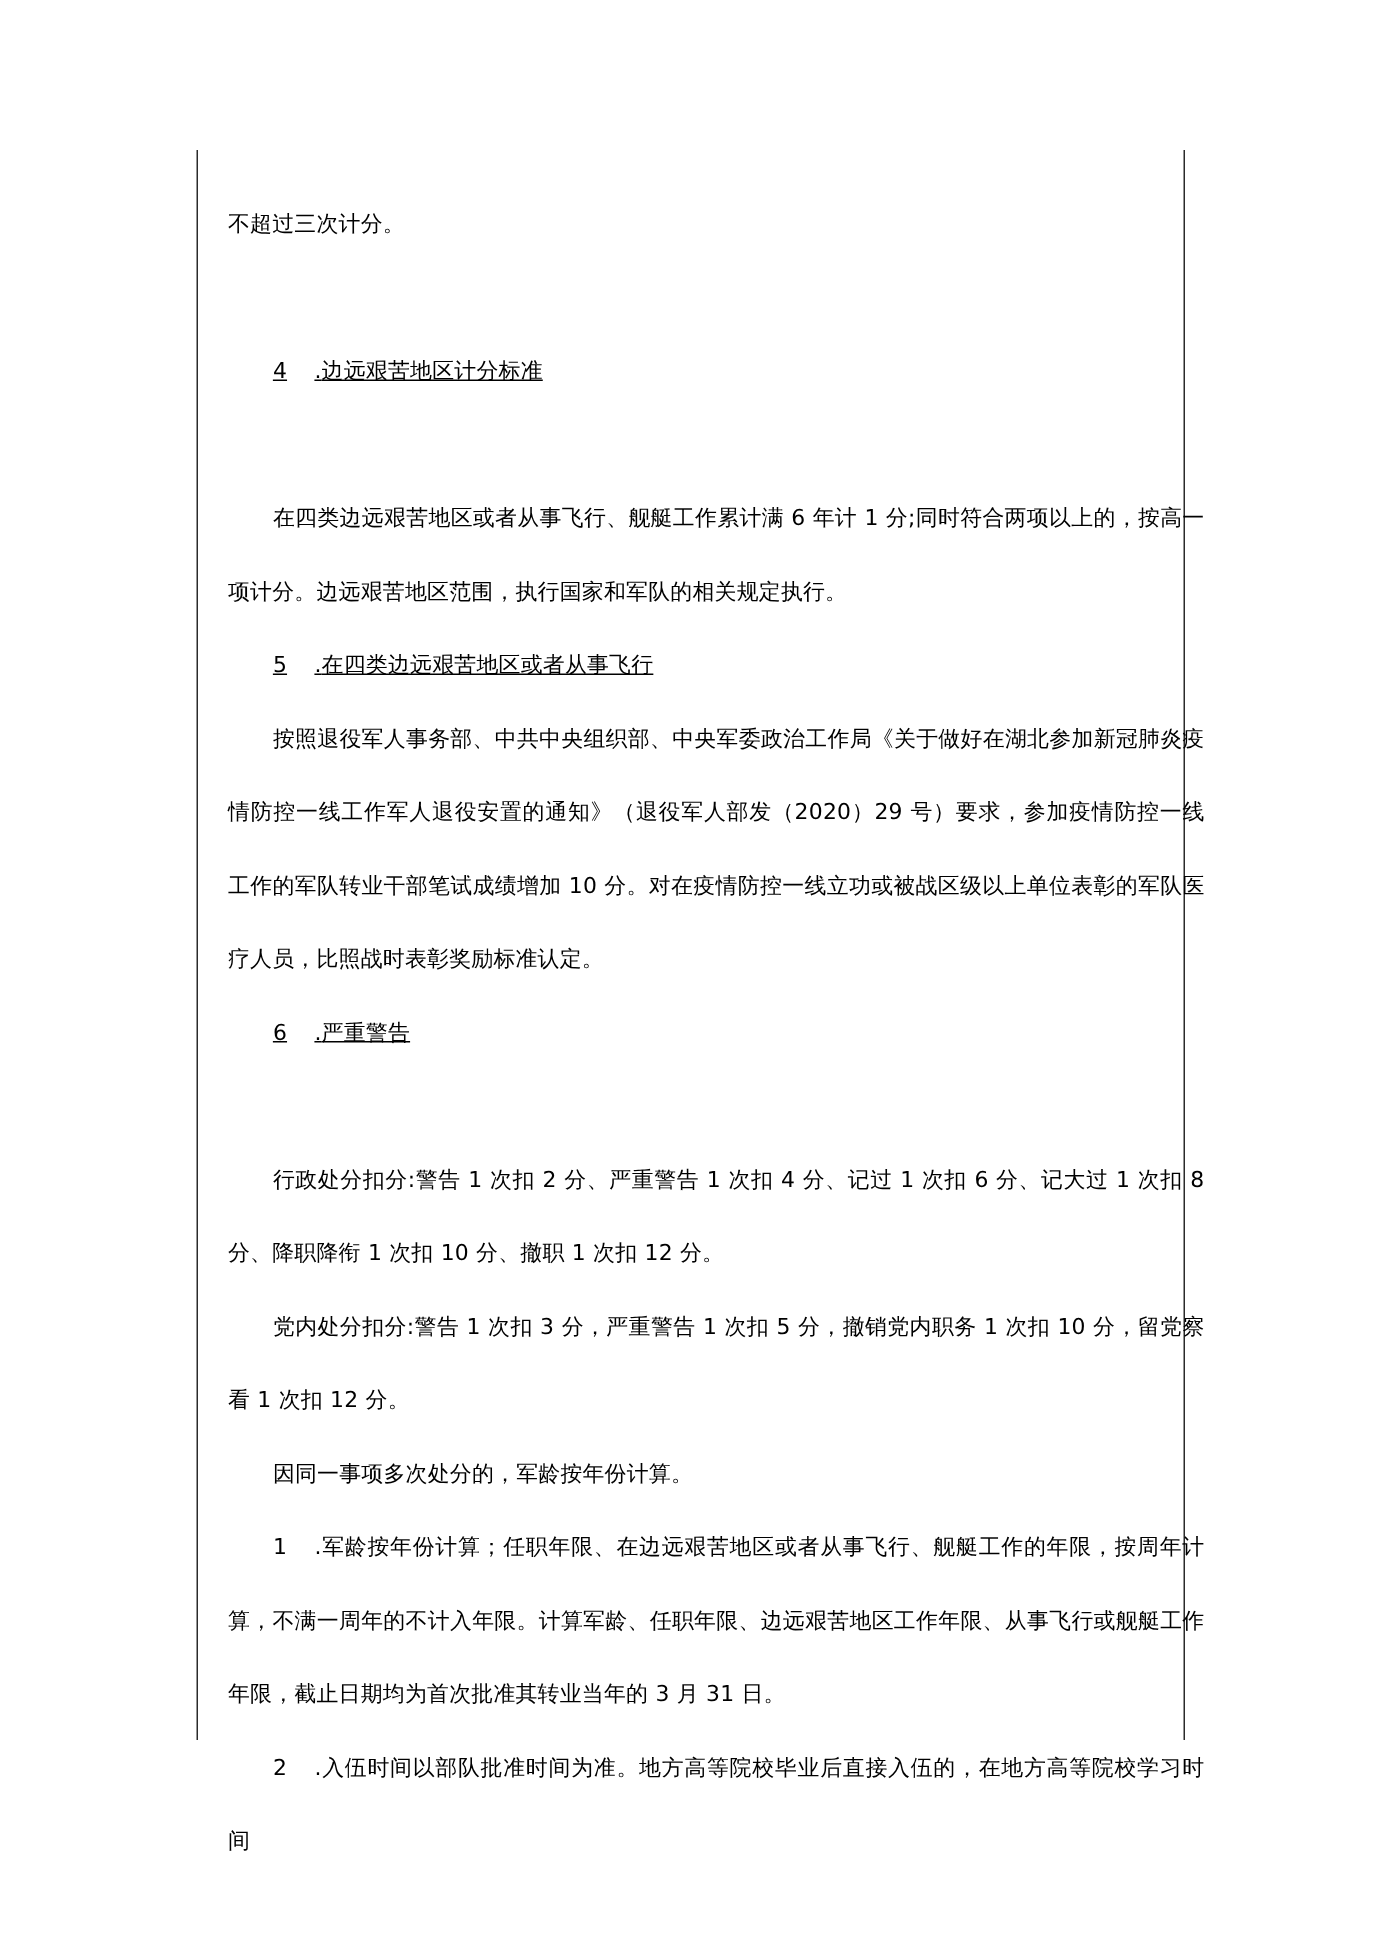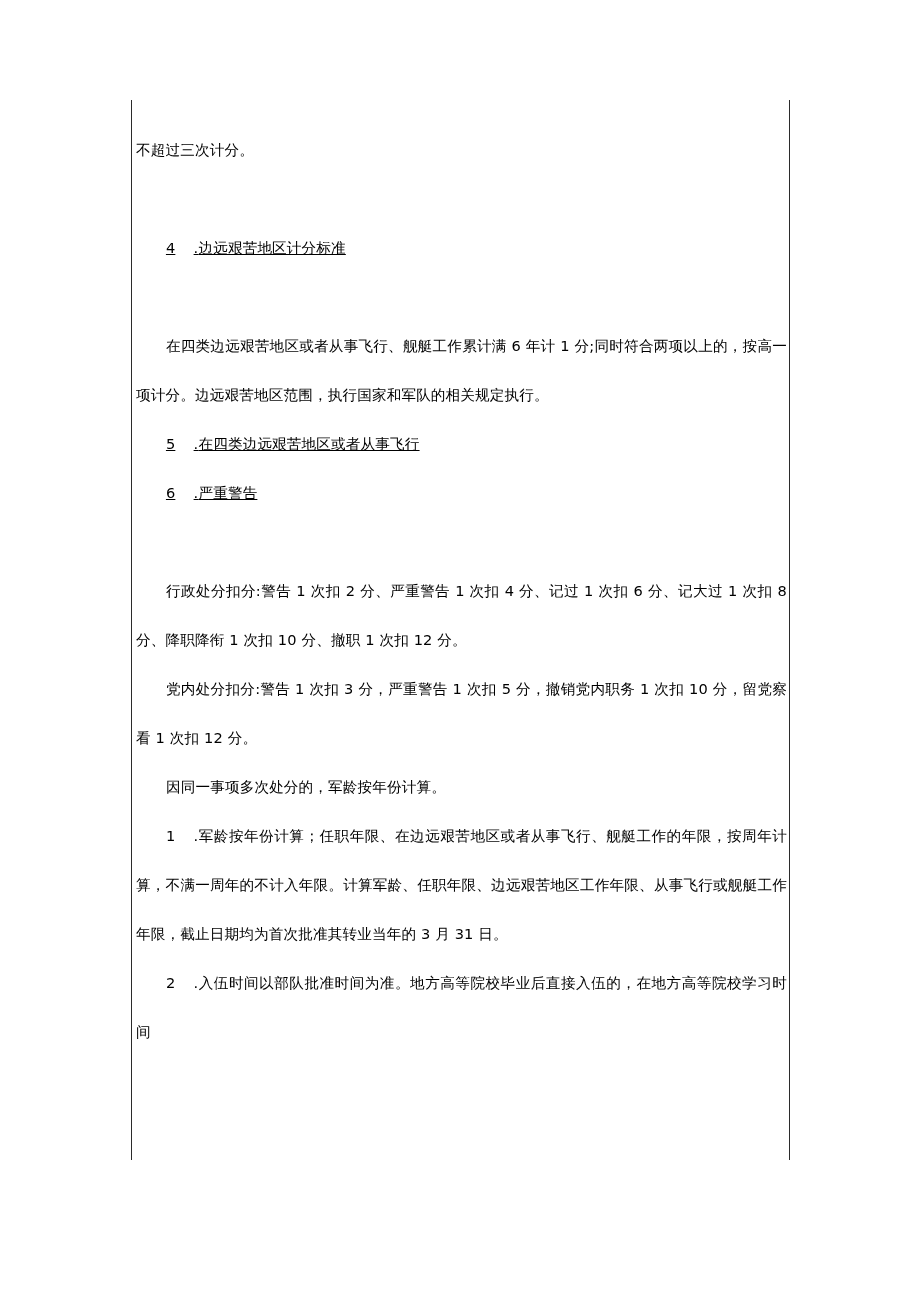--- a/index.html
+++ b/index.html
@@ -31,21 +31,21 @@
     top: 100px;
     width: 659px;
     height: 1060px;
     border-left: 1.4px solid #2b2b2b;
     border-right: 1.4px solid #2b2b2b;
     box-sizing: border-box;
   }
 
   #cell-body {
     position: absolute;
-    left: 0;
+    left: 16px;
     top: 0;
     width: 659px;
     padding: 0;
     box-sizing: border-box;
   }
 
   
   .para {
     font-size: 14.6px;
     line-height: 49px;
@@ -103,20 +103,21 @@
       <div class="spacer-line"></div>
 
       <div class="heading-item"><span class="num">4</span><span class="numgap"></span><span>.</span><span>边远艰苦地区计分标准</span></div>
 
       <div class="spacer-line"></div>
 
       <div class="para indent">在四类边远艰苦地区或者从事飞行、舰艇工作累计满 6 年计 1 分;同时符合两项以上的，按高一项计分。边远艰苦地区范围，执行国家和军队的相关规定执行。</div>
 
       <div class="heading-item"><span class="num">5</span><span class="numgap"></span><span>.</span><span>在四类边远艰苦地区或者从事飞行</span></div>
 
+      <div class="para indent">按照退役军人事务部、中共中央组织部、中央军委政治工作局《关于做好在湖北参加新冠肺炎疫情防控一线工作军人退役安置的通知》（退役军人部发（2020）29 号）要求，参加疫情防控一线工作的军队转业干部笔试成绩增加 10 分。对在疫情防控一线立功或被战区级以上单位表彰的军队医疗人员，比照战时表彰奖励标准认定。</div>
 
       <div class="heading-item"><span class="num">6</span><span class="numgap"></span><span>.</span><span>严重警告</span></div>
 
       <div class="spacer-line"></div>
 
       <div class="para indent">行政处分扣分:警告 1 次扣 2 分、严重警告 1 次扣 4 分、记过 1 次扣 6 分、记大过 1 次扣 8 分、降职降衔 1 次扣 10 分、撤职 1 次扣 12 分。</div>
 
       <div class="para indent">党内处分扣分:警告 1 次扣 3 分，严重警告 1 次扣 5 分，撤销党内职务 1 次扣 10 分，留党察看 1 次扣 12 分。</div>
 
       <div class="para indent">因同一事项多次处分的，军龄按年份计算。</div>

